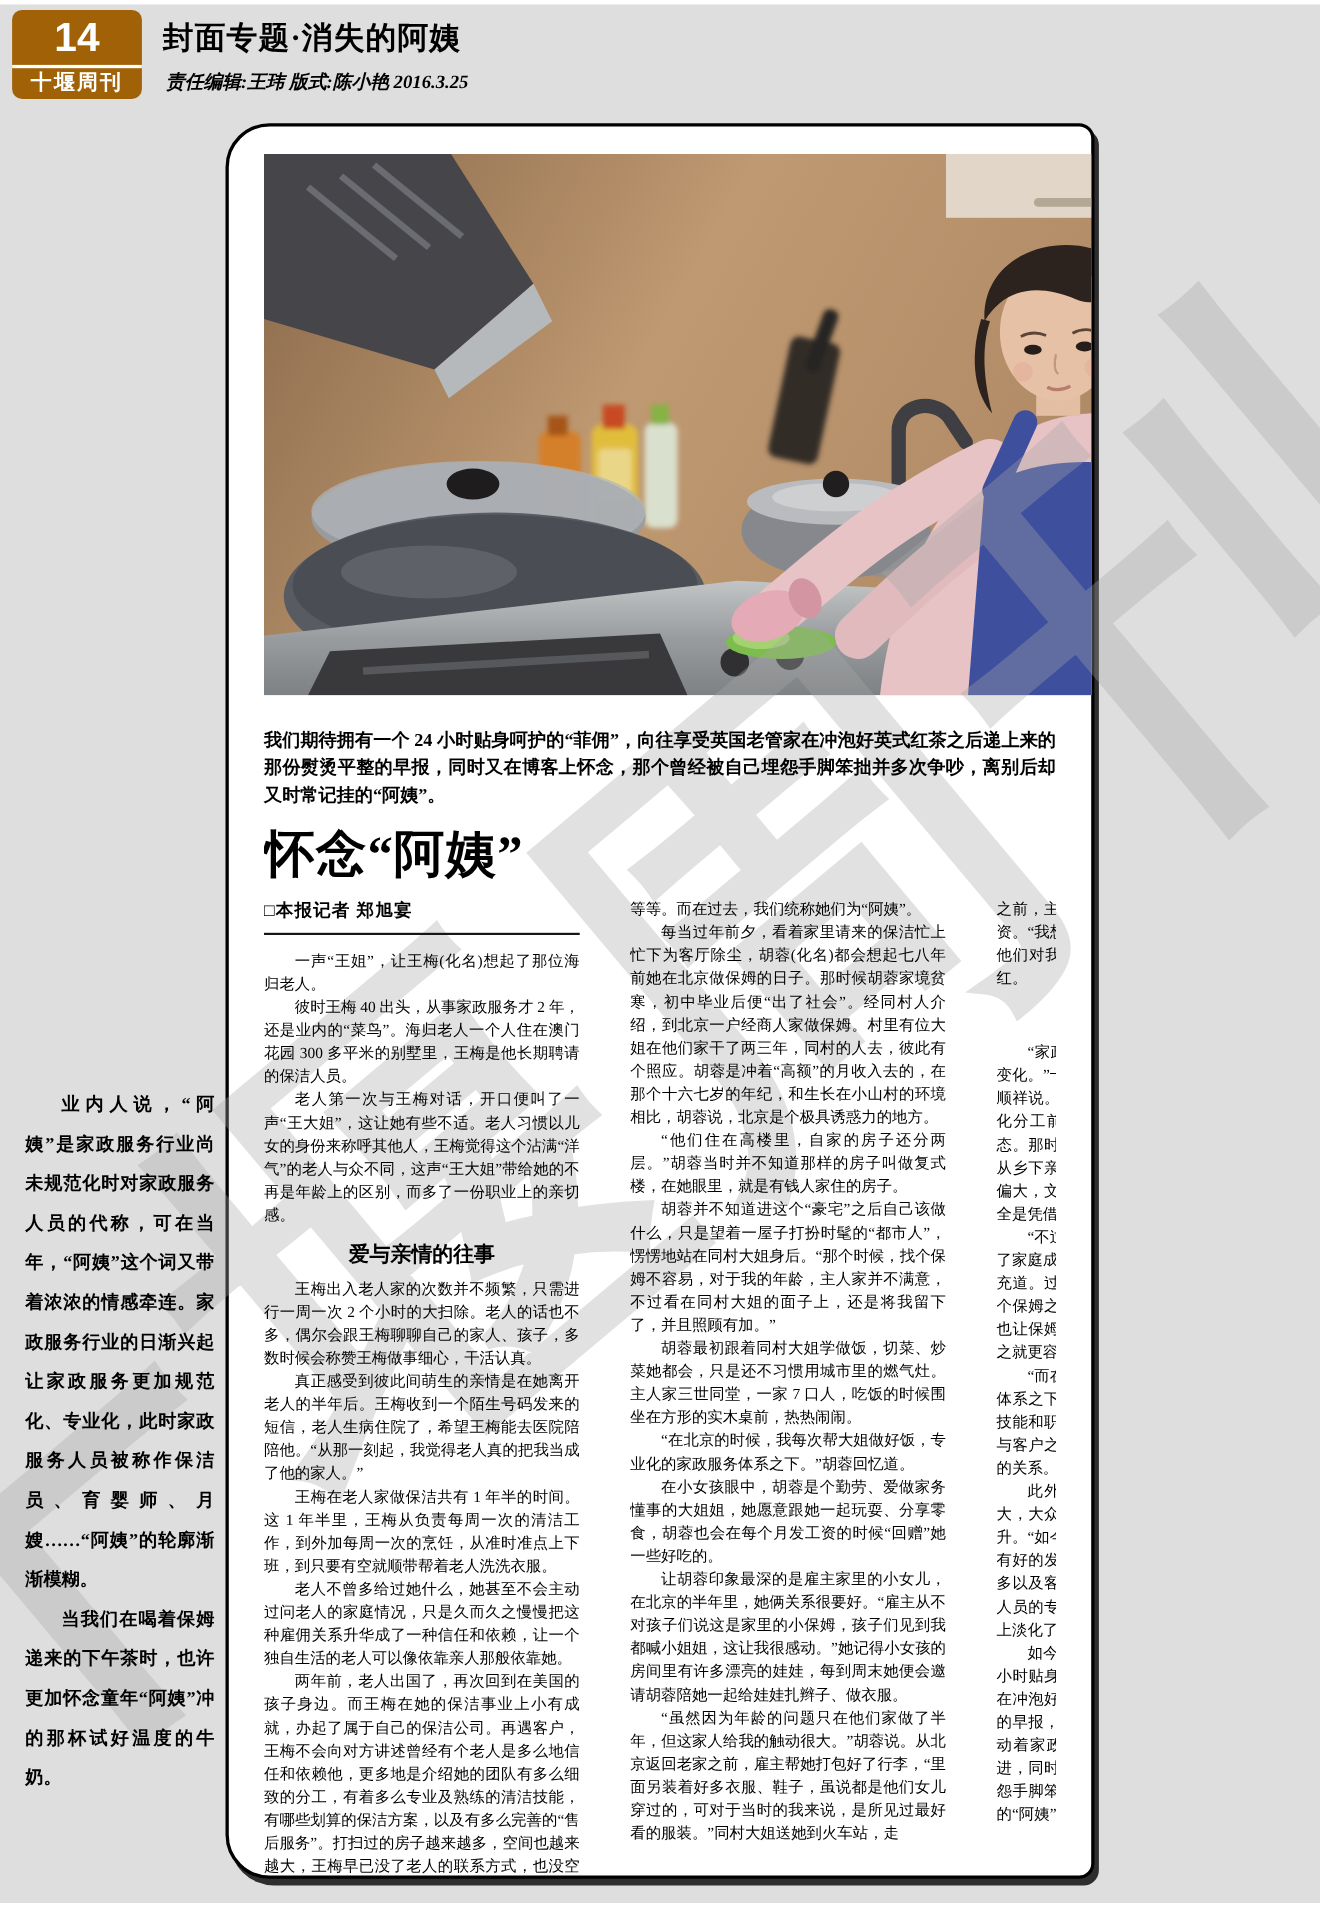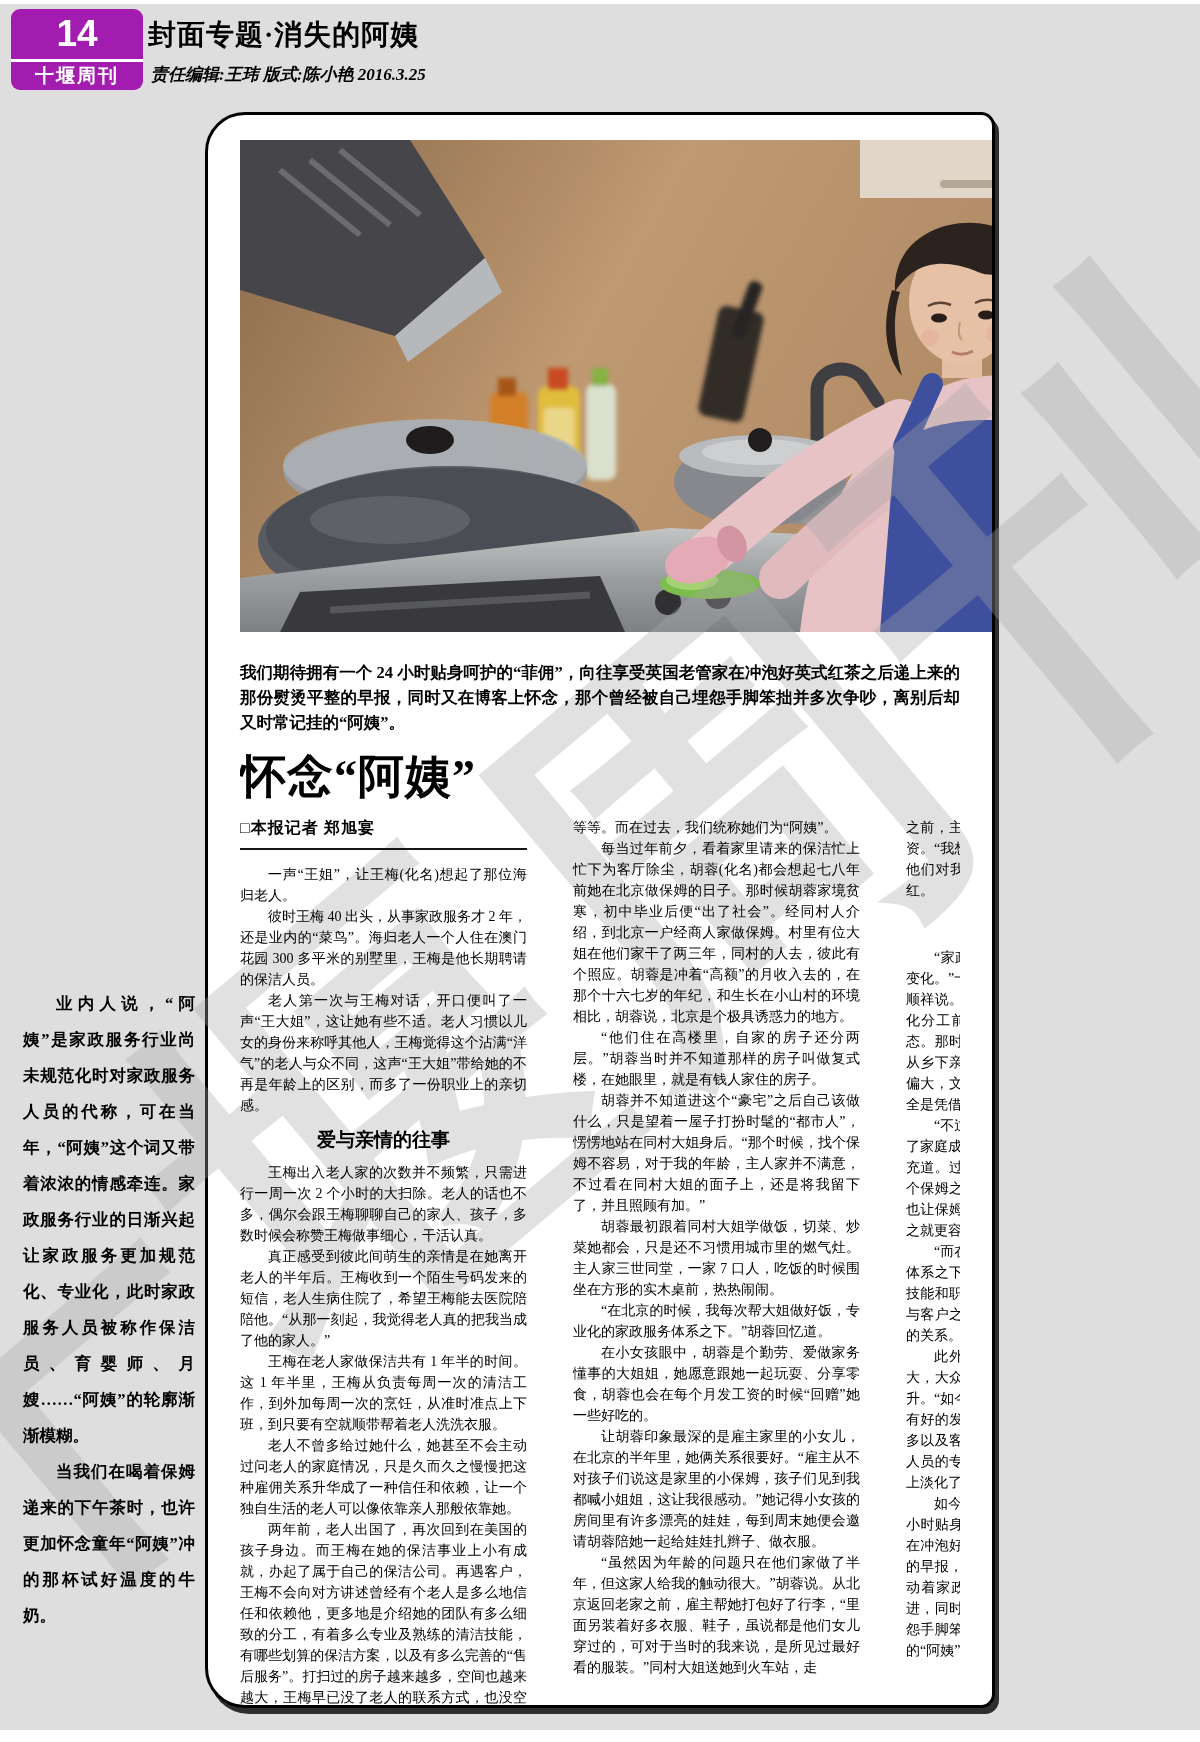--- a/index.html
+++ b/index.html
@@ -6,22 +6,22 @@
   body {
     width:1200px; height:1742px; position:relative; overflow:hidden;
     background:#dedede; color:#000;
     font-family:"Liberation Serif","DejaVu Serif",serif;
   }
   .white-strip-top { position:absolute; top:0; left:0; width:100%; height:4px; background:#fff; }
   .white-strip-bottom { position:absolute; bottom:0; left:0; width:100%; height:12px; background:#fff; }
 
   
   .page-tag {
-    position:absolute; left:11px; top:9px; width:132px; height:81px;
-    background:#a21caf; border-radius:9px; overflow:hidden;
+    position:absolute; left:11px; top:9px; width:118px; height:81px;
+    background:#a16207; border-radius:9px; overflow:hidden;
   }
   .page-num {
     height:50px; line-height:50px; text-align:center; color:#fff;
     font-family:"Liberation Sans","DejaVu Sans",sans-serif; font-size:37px; font-weight:bold;
   }
   .tag-divider { height:3px; background:#ffffff; }
   .masthead {
     height:28px; line-height:28px; text-align:center; color:#fff;
     font-weight:bold; font-size:19px; letter-spacing:2px;
   }

